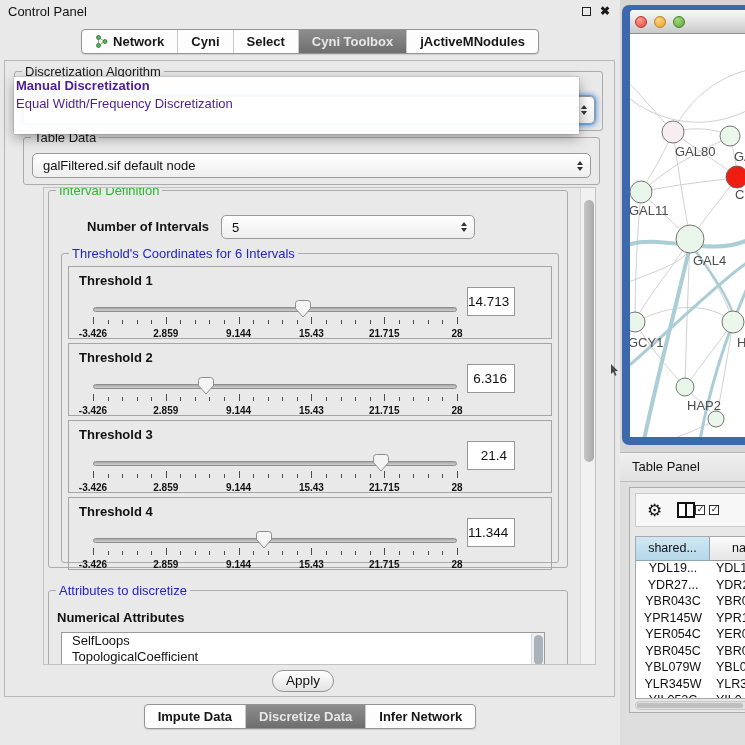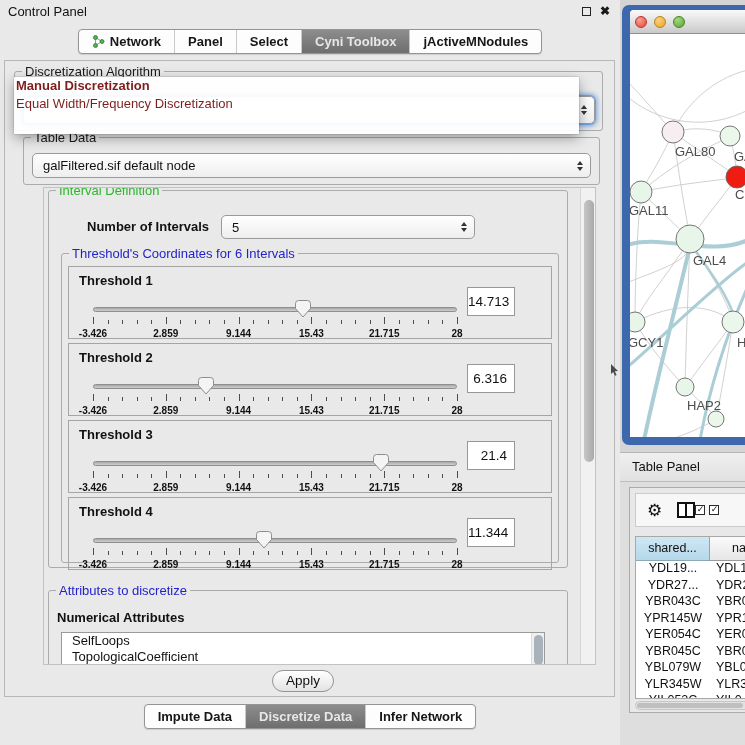--- a/index.html
+++ b/index.html
@@ -32,21 +32,21 @@
   .combo { position:absolute; background:linear-gradient(#ffffff,#eeeeee); border:1px solid #9a9a9a; border-radius:5px;
            font-size:13px; display:flex; align-items:center; padding:0 22px 0 10px; }
   .combo.focus { box-shadow:0 0 5px 2px rgba(96,152,219,.85), 0 0 0 1px #85ade0; }
   .stepper { position:absolute; right:7px; top:50%; transform:translateY(-50%); display:flex; flex-direction:column; align-items:center; gap:2px; }
   .tri-up   { width:0; height:0; border-left:3.5px solid transparent; border-right:3.5px solid transparent; border-bottom:4.5px solid #333; }
   .tri-down { width:0; height:0; border-left:3.5px solid transparent; border-right:3.5px solid transparent; border-top:4.5px solid #333; }
 
   .popup { position:absolute; left:9px; top:16px; width:565px; height:57px; background:rgba(255,255,255,.94);
            box-shadow:0 4px 12px rgba(0,0,0,.35), 0 0 1px rgba(0,0,0,.45); z-index:40; font-size:13px; }
   .p-placeholder { height:17px; padding-top:3px; text-align:center; color:#ababab; }
-  .p-opt { height:18px; line-height:18px; padding-left:2px; color:#7f1d1d; }
+  .p-opt { height:18px; line-height:18px; padding-left:2px; color:#4c1d95; }
   .p-opt.selected { font-weight:bold; }
 
   .scrollpane { position:absolute; left:38px; top:126px; width:553px; height:478px; border:1px solid #c2c2c2; overflow:hidden; }
   .vscroll { position:absolute; left:536px; top:0; width:16px; height:478px; background:#f1f1f1; border-left:1px solid #d6d6d6; }
   .thumb-v { position:absolute; left:3px; top:12px; width:10px; height:262px; background:linear-gradient(90deg,#c6c6c6,#a9a9a9); border-radius:6px; }
 
   .th-panel { position:absolute; left:6px; width:484px; height:73px; border:1px solid #a5a5a5; }
   .th-label { position:absolute; left:10px; top:6px; font-size:13px; font-weight:bold; }
   .slider-zone { position:absolute; left:24px; top:33px; width:364px; height:40px; }
   .track { position:absolute; left:0; top:7px; width:364px; height:5px; background:linear-gradient(#a8a8a8,#cfcfcf);
@@ -122,21 +122,21 @@
           <svg width="13" height="13" viewBox="0 0 13 13">
             <path d="M3.5 3.5 L3.5 9.5 M4.5 3.2 L9 5.8 M4.5 9.8 L9 7.2" stroke="#9a9a9a" stroke-width="1" fill="none"></path>
             <circle cx="3.5" cy="2.5" r="2" fill="#55b155" stroke="#2c7a2c" stroke-width="0.8"></circle>
             <circle cx="3.5" cy="10.5" r="2" fill="#55b155" stroke="#2c7a2c" stroke-width="0.8"></circle>
             <circle cx="10" cy="6.5" r="2" fill="#55b155" stroke="#2c7a2c" stroke-width="0.8"></circle>
           </svg>
         </span>
         <span>Network</span>
       </div>
       <div class="seg-item">
-        <span>Panel</span>
+        <span>Cyni</span>
       </div>
       <div class="seg-item">
         <span>Select</span>
       </div>
       <div class="seg-item active">
         <span>Cyni Toolbox</span>
       </div>
       <div class="seg-item">
         <span>jActiveMNodules</span>
       </div>

